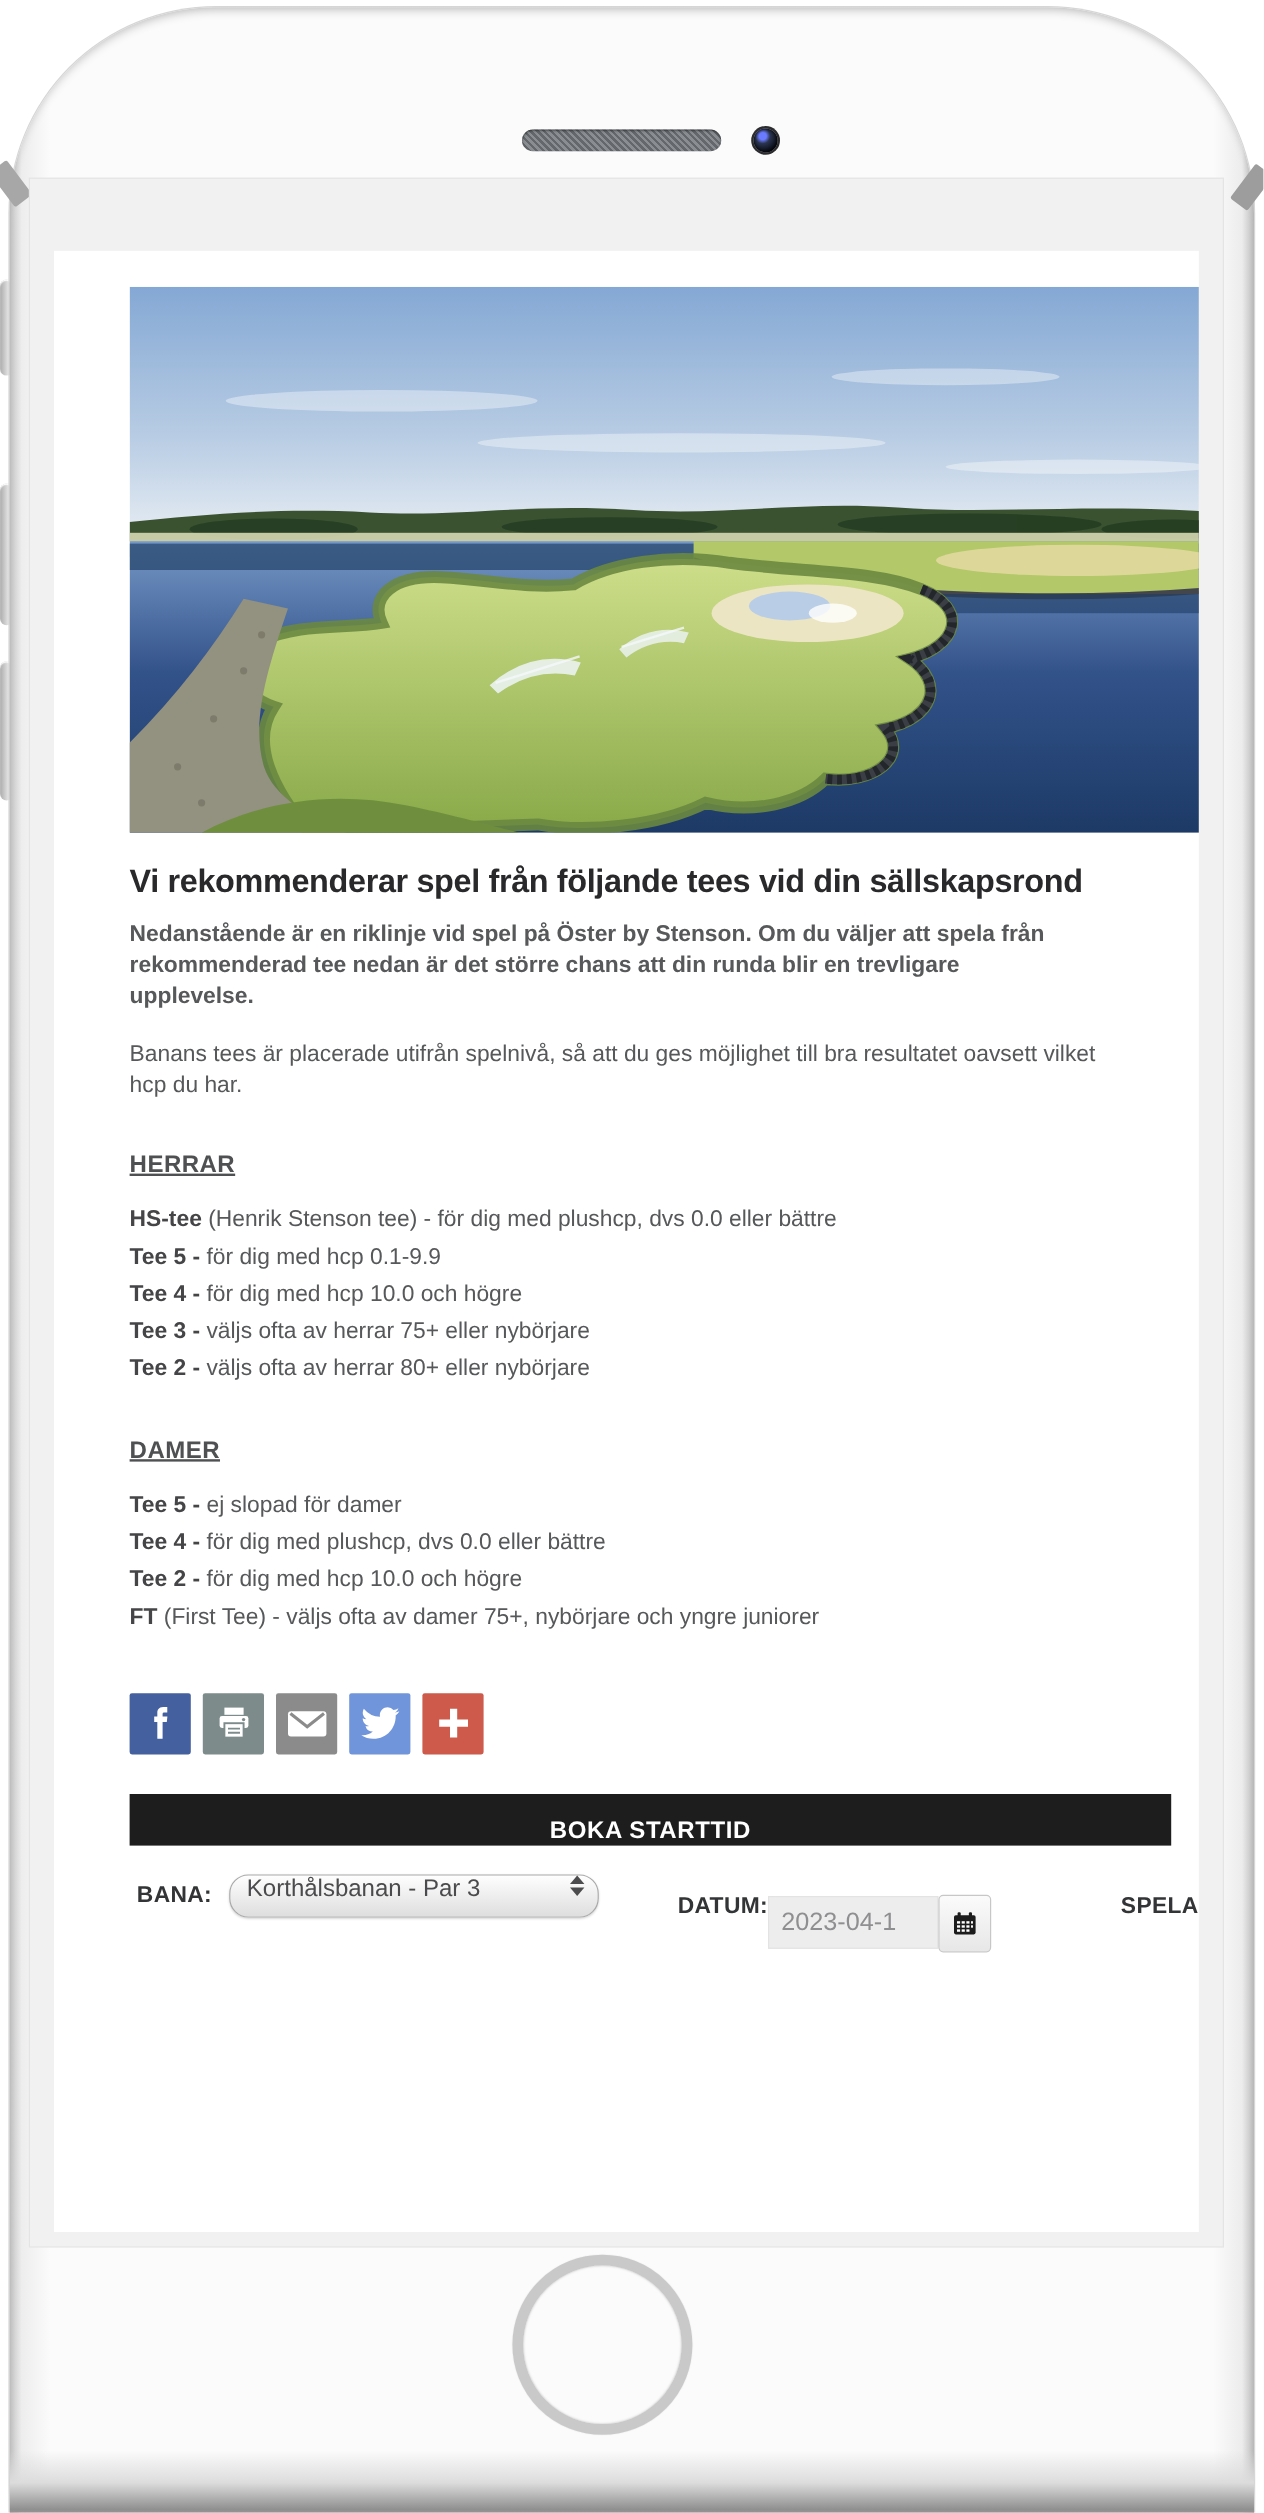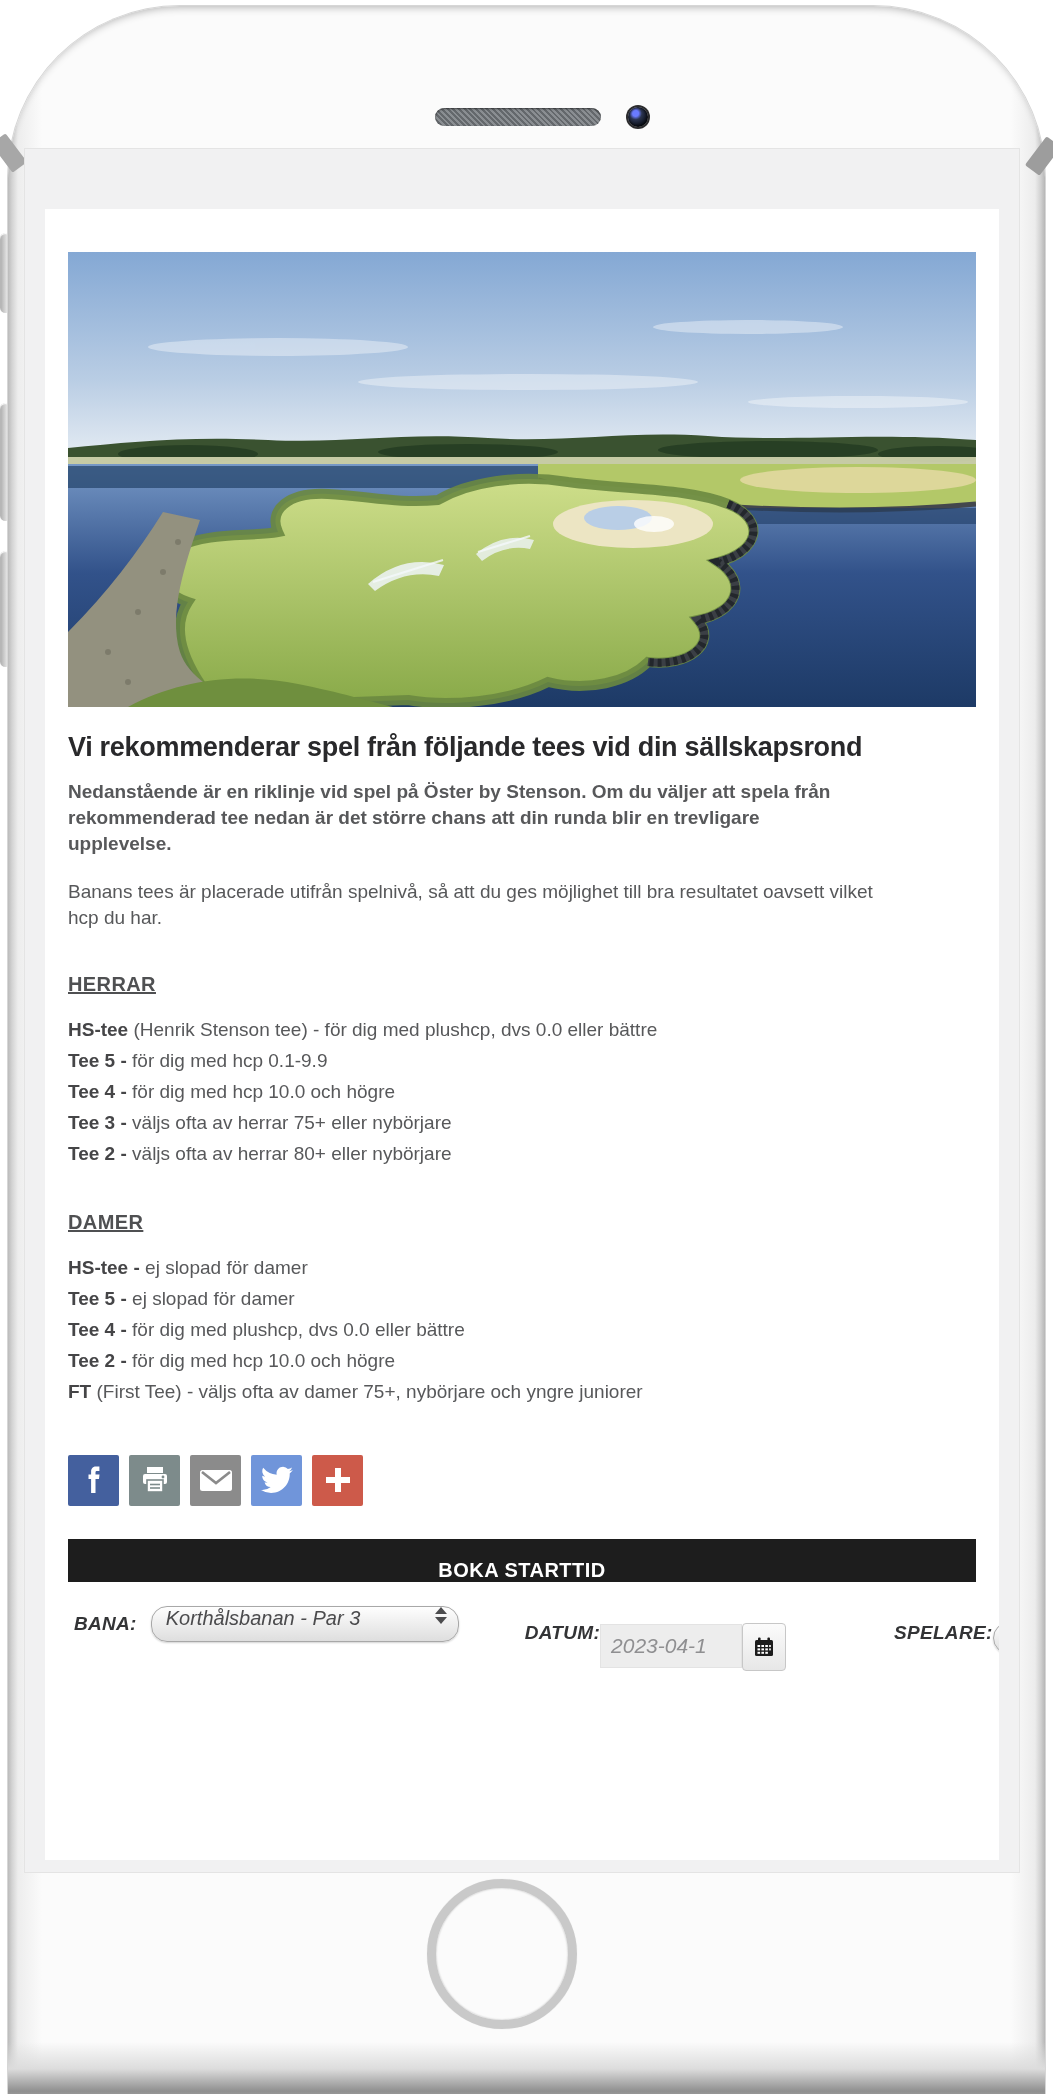--- a/index.html
+++ b/index.html
@@ -25,41 +25,41 @@
            background:repeating-linear-gradient(45deg,#64686c 0 2px,#8a8e92 2px 4px);
            box-shadow:inset 0 1px 2px rgba(0,0,0,.5);}
   .camera{position:absolute;left:630px;top:102px;width:20px;height:20px;border-radius:50%;
           background:radial-gradient(circle at 38% 32%,#6a7bff 0 3px,#2b3550 34%,#05080f 75%);
           box-shadow:0 0 0 2px #2c2c2e, inset 0 0 3px #000;}
 
   .screen{position:absolute;left:25px;top:149px;width:994px;height:1723px;background:#f1f1f2;
           box-shadow:0 0 0 1px #e4e4e4;}
 
   .page{position:absolute;left:20px;top:60px;width:954px;height:1651px;background:#ffffff;overflow:hidden;}
-  .content{padding:13px 23px;}
+  .content{padding:0 23px;margin-left:40px;}
 
   
   .hero{display:block;margin-top:30px;width:908px;height:455px;}
 
   
   h1.title{margin:24px 0 0 0;font-size:27px;line-height:1.25;font-weight:700;color:#29292b;letter-spacing:-.3px;}
   .lead{margin-top:14px;font-weight:700;color:#57585a;font-size:19px;line-height:26px;}
   .para{margin-top:22px;color:#57585a;font-size:19px;line-height:26px;font-weight:400;}
   h2.sec{margin:42px 0 0 0;font-size:20px;font-weight:700;color:#4f5052;text-decoration:underline;letter-spacing:.4px;}
   .tees{margin-top:18px;font-size:19px;line-height:31px;color:#57585a;}
   .tees .b{font-weight:700;color:#454547;}
 
   
   .share{margin-top:48px;display:flex;gap:10px;}
   .share a{display:flex;align-items:center;justify-content:center;width:51px;height:51px;border-radius:2px;text-decoration:none;}
 
   
   .boka-bar{margin-top:33px;height:43px;background:#1d1d1d;color:#ffffff;font-weight:700;
             font-size:20px;letter-spacing:.5px;display:flex;align-items:flex-end;justify-content:center;}
-  .form{margin-top:24px;display:flex;align-items:flex-start;padding-left:6px;font-style:italic;}
+  .form{margin-top:24px;display:flex;align-items:flex-start;padding-left:6px;}
   .lbl{font-weight:700;color:#333436;font-size:19px;letter-spacing:.3px;}
   .grp-bana{display:flex;align-items:center;}
   .grp-bana .lbl{margin-right:14px;line-height:36px;}
   .sel{display:flex;align-items:flex-start;height:34px;border:1px solid #a8a8a8;border-radius:16px;
        background:linear-gradient(#fefefe,#dedede);box-shadow:0 1px 2px rgba(0,0,0,.18);
        color:#4b4b4d;font-size:20px;cursor:default;}
   .sel .val{padding:0 14px;flex:1;}
   .arrows{display:flex;flex-direction:column;gap:3px;margin-right:11px;}
   .arrows i{display:block;width:0;height:0;border-left:6px solid transparent;border-right:6px solid transparent;}
   .arrows .up{border-bottom:7px solid #4c4c4e;}
@@ -187,21 +187,20 @@
         <div class="tees">
           <div><span class="b">HS-tee</span><span> (Henrik Stenson tee) - för dig med plushcp, dvs 0.0 eller bättre</span></div>
           <div><span class="b">Tee 5 -</span><span> för dig med hcp 0.1-9.9</span></div>
           <div><span class="b">Tee 4 -</span><span> för dig med hcp 10.0 och högre</span></div>
           <div><span class="b">Tee 3 -</span><span> väljs ofta av herrar 75+ eller nybörjare</span></div>
           <div><span class="b">Tee 2 -</span><span> väljs ofta av herrar 80+ eller nybörjare</span></div>
         </div>
 
         <h2 class="sec">DAMER</h2>
         <div class="tees">
-          <div><span class="b">HS-tee -</span><span> ej slopad för damer</span></div>
           <div><span class="b">Tee 5 -</span><span> ej slopad för damer</span></div>
           <div><span class="b">Tee 4 -</span><span> för dig med plushcp, dvs 0.0 eller bättre</span></div>
           <div><span class="b">Tee 2 -</span><span> för dig med hcp 10.0 och högre</span></div>
           <div><span class="b">FT</span><span> (First Tee) - väljs ofta av damer 75+, nybörjare och yngre juniorer</span></div>
         </div>
 
         <div class="share">
           <a style="background: rgb(68, 96, 158);">
             <svg width="34" height="34" viewBox="0 0 34 34">
               <path fill="#fff" d="M22.5 11.5h-4v-2.2c0-1 .7-1.3 1.4-1.3h2.5V3.6L19 3.6c-3.8 0-4.9 2.8-4.9 4.7v3.2h-2.6v4.4h2.6V30h4.4V15.9h3.5l.5-4.4z"></path>

